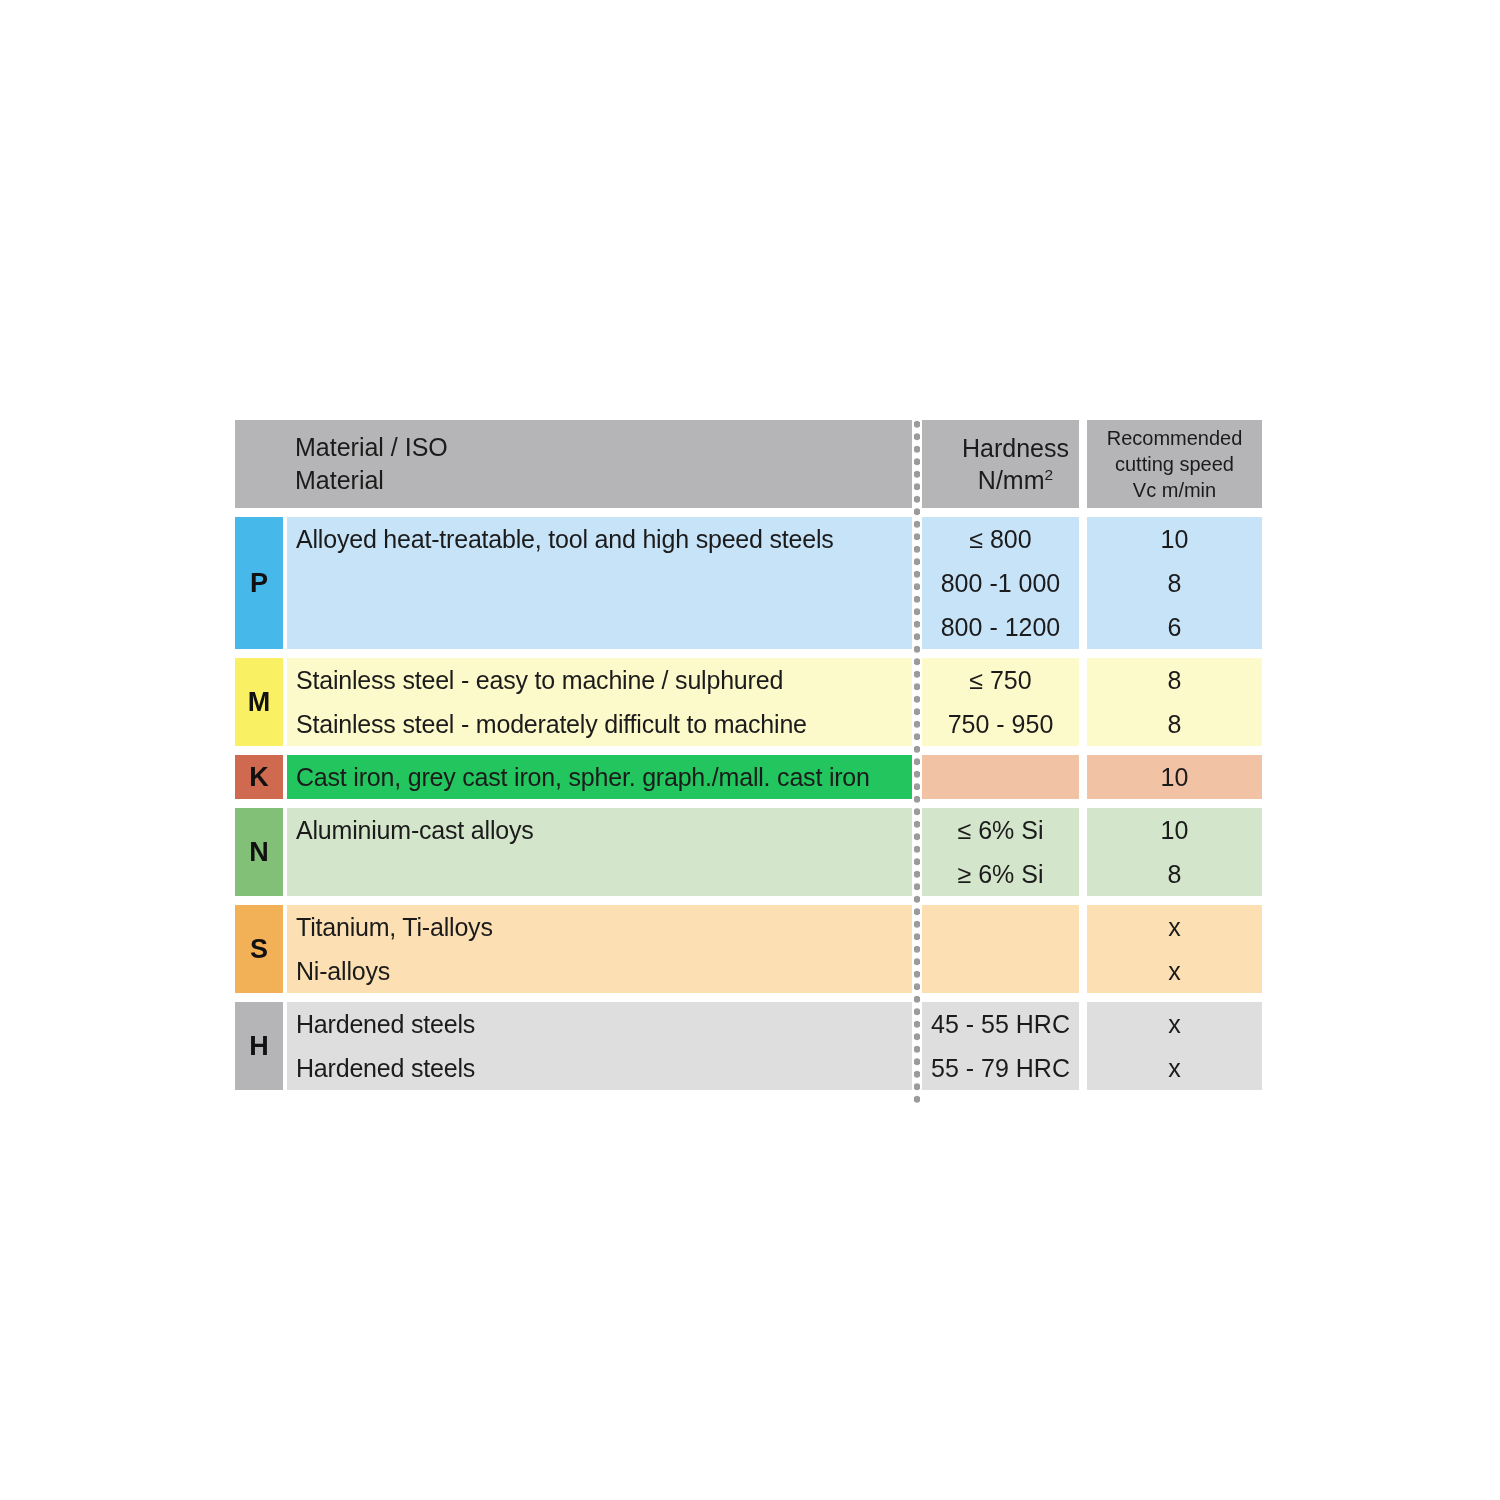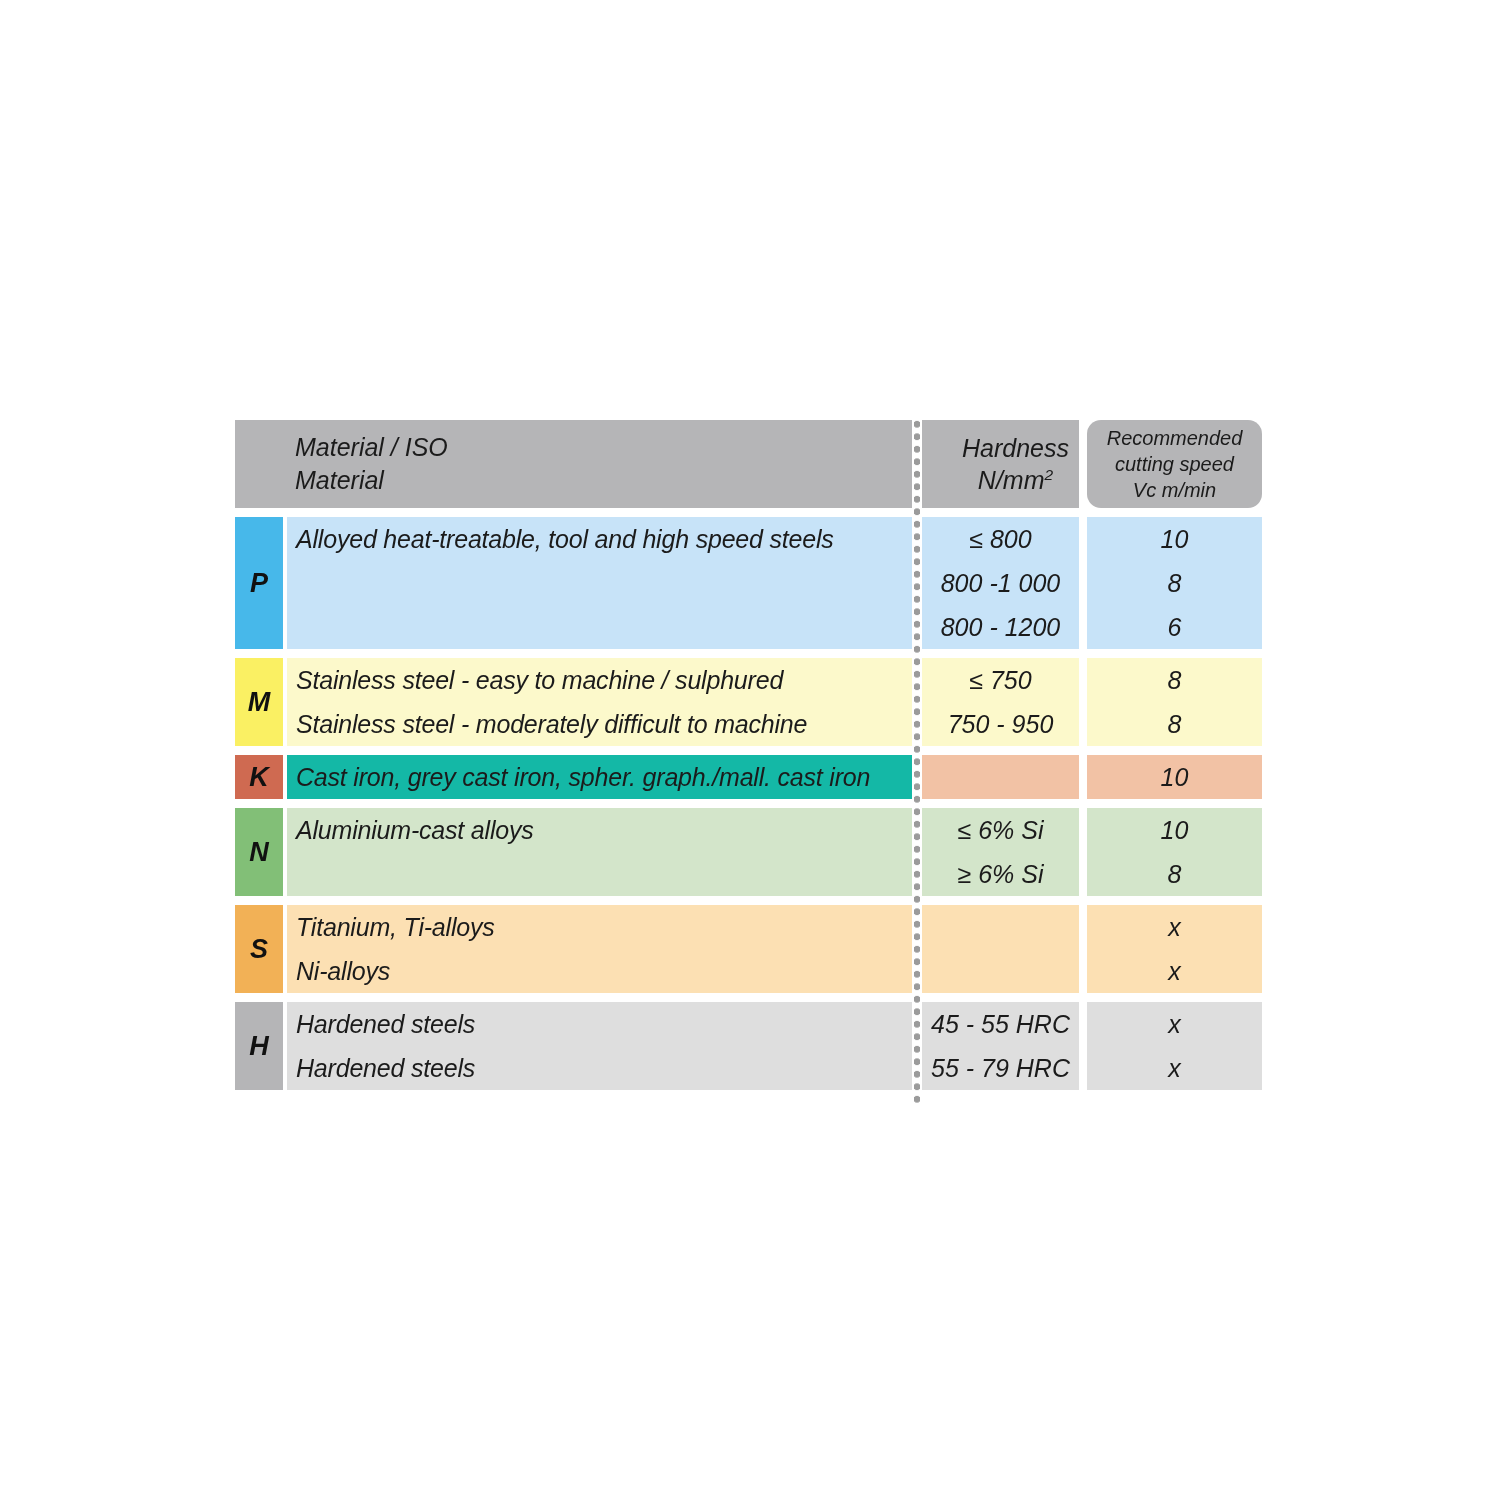--- a/index.html
+++ b/index.html
@@ -4,21 +4,20 @@
 <style>
   * { margin:0; padding:0; box-sizing:border-box; }
   html,body { background:#ffffff; }
   .canvas {
     position:relative;
     width:1500px; height:1500px;
     background:#ffffff;
     font-family:"Liberation Sans", sans-serif;
     color:#1b1b1b;
     overflow:hidden;
-    font-style:italic;
   }
   .iso-table {
     position:absolute;
     left:235px; top:420px;
     width:1027px;
   }
   .trow { display:flex; margin-bottom:9px; }
   .trow:last-child { margin-bottom:0; }
 
   
@@ -78,21 +77,21 @@
       <div class="col-merged hcell-material" style="background-color: rgb(181, 181, 183);">
         <div>Material / ISO</div>
         <div>Material</div>
       </div>
       <div class="gap-dots"></div>
       <div class="col-hardness hcell-hardness" style="background-color: rgb(181, 181, 183);">
         <div>Hardness</div>
         <div><span>N/mm</span><sup>2</sup></div>
       </div>
       <div class="gap8"></div>
-      <div class="col-speed hcell-speed" style="background-color: rgb(181, 181, 183); border-radius: 14px;">
+      <div class="col-speed hcell-speed" style="background-color: rgb(181, 181, 183);">
         <div>Recommended</div>
         <div>cutting speed</div>
         <div>Vc m/min</div>
       </div>
     </div>
 
     <div class="trow">
       <div class="col-letter letter-cell" style="background-color: rgb(71, 184, 234);">P</div>
       <div class="gap4"></div>
       <div class="col-material cell-stack" style="background-color: rgb(199, 227, 248);">
@@ -127,21 +126,21 @@
       <div class="gap8"></div>
       <div class="col-speed cell-stack" style="background-color: rgb(252, 249, 203);">
         <div class="cell-row val-row">8</div>
         <div class="cell-row val-row">8</div>
       </div>
     </div>
 
     <div class="trow">
       <div class="col-letter letter-cell" style="background-color: rgb(207, 106, 81);">K</div>
       <div class="gap4"></div>
-      <div class="col-material cell-stack" style="background-color: #14b8a6;">
+      <div class="col-material cell-stack" style="background-color: #22c55e;">
         <div class="cell-row mat-row">Cast iron, grey cast iron, spher. graph./mall. cast iron</div>
       </div>
       <div class="gap-dots"></div>
       <div class="col-hardness cell-stack" style="background-color: rgb(242, 194, 165);">
         <div class="cell-row val-row"></div>
       </div>
       <div class="gap8"></div>
       <div class="col-speed cell-stack" style="background-color: rgb(242, 194, 165);">
         <div class="cell-row val-row">10</div>
       </div>

